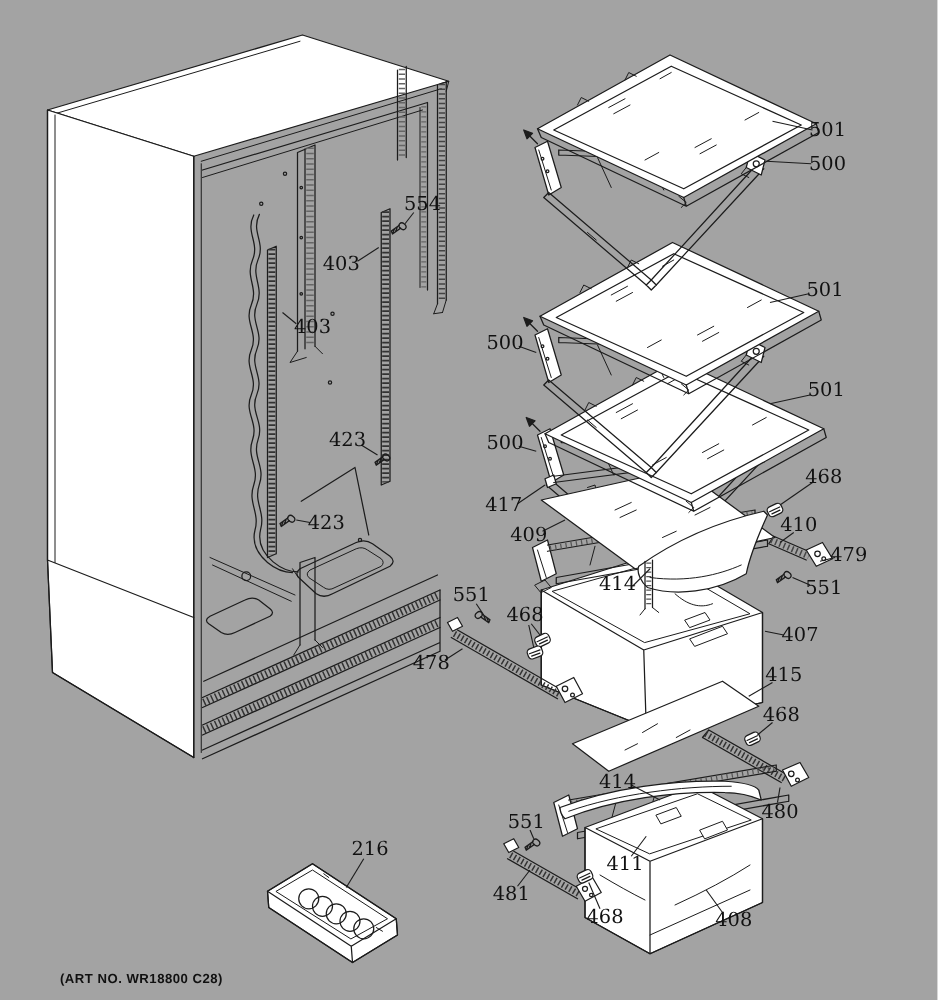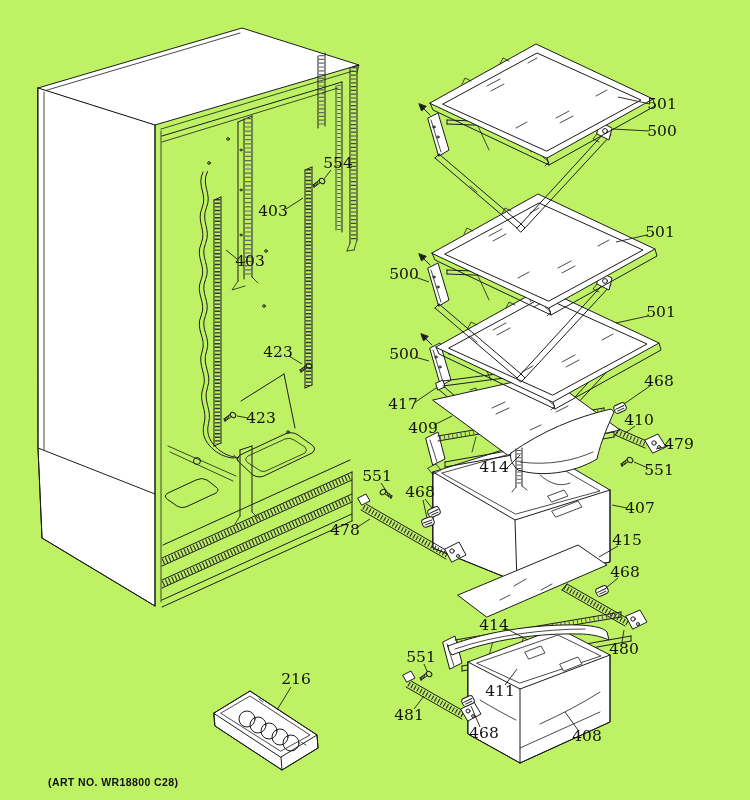--- a/index.html
+++ b/index.html
@@ -1,16 +1,16 @@
 <!DOCTYPE html>
 <html><head>
 <meta charset="utf-8">
 <style>
   html,body{margin:0;padding:0;background:#fff;}
-  .stage{position:relative;width:750px;height:800px;background:#bef264;overflow:hidden;
+  .stage{position:relative;width:750px;height:800px;background:#a3a3a3;overflow:hidden;
          font-family:"Liberation Sans",sans-serif;}
   svg{position:absolute;left:0;top:0;}
   svg *{vector-effect:none;}
   .ln{stroke:#1c1c1c;stroke-width:1;fill:none;stroke-linejoin:round;stroke-linecap:round;}
   .fw{fill:#ffffff;}
   .thin{stroke-width:.8;}
   .part-num{font-family:"DejaVu Serif",serif;font-size:15.5px;fill:#111;text-anchor:middle;}
   .leader{stroke:#1c1c1c;stroke-width:.9;fill:none;}
   .artno{font-family:"Liberation Sans",sans-serif;font-size:10.5px;font-weight:bold;fill:#111;
          letter-spacing:.4px;}

